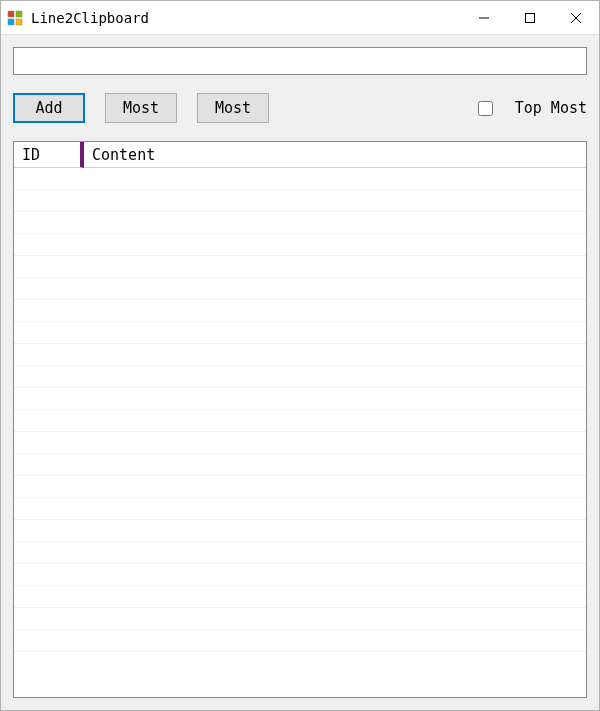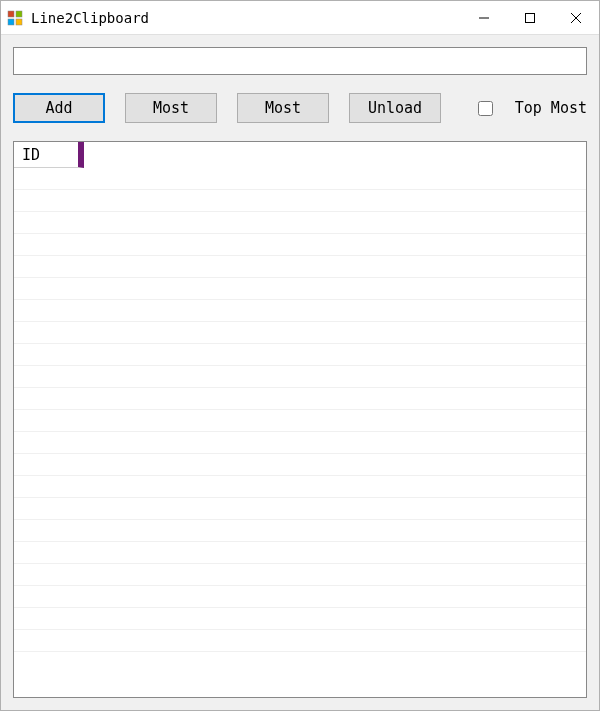--- a/index.html
+++ b/index.html
@@ -78,21 +78,21 @@
       font-family: inherit;
       font-size: 14px;
     }
     .button-row {
       display: flex;
       align-items: center;
       gap: 20px;
       margin-bottom: 18px;
     }
     .btn {
-      width: 92px;
+      width: 72px;
       height: 30px;
       background: #e1e1e1;
       border: 1px solid #adadad;
       font-family: inherit;
       font-size: 15px;
       cursor: pointer;
       color: #000;
     }
     .btn.focused {
       border: 2px solid #0078d7;
@@ -118,21 +118,21 @@
       overflow: hidden;
       display: flex;
       flex-direction: column;
     }
     .listview-header {
       display: flex;
       background: #fff;
       height: 26px;
     }
     .listview-header .col {
-      border-right: 6px solid #701a75;
+      border-right: 4px solid #701a75;
       border-bottom: 1px solid #d0d0d0;
       padding: 4px 8px;
       font-size: 15px;
       display: flex;
       align-items: center;
     }
     .listview-header .col.id {
       width: 70px;
       flex: 0 0 70px;
     }
@@ -189,30 +189,30 @@
 
   <div class="client-area">
     <div class="input-row">
       <input type="text" value="" style="">
     </div>
 
     <div class="button-row">
       <button class="btn focused">Add</button>
       <button class="btn">Most</button>
       <button class="btn">Most</button>
-      <button class="btn">Unload</button>
       <label class="checkbox-wrap">
         <input type="checkbox" style="">
         <span>Top Most</span>
       </label>
     </div>
 
     <div class="listview">
       <div class="listview-header">
         <div class="col id">ID</div>
+        <div class="col content">Content</div>
       </div>
       <div class="listview-body">
         <div class="listview-row"></div>
         <div class="listview-row"></div>
         <div class="listview-row"></div>
         <div class="listview-row"></div>
         <div class="listview-row"></div>
         <div class="listview-row"></div>
         <div class="listview-row"></div>
         <div class="listview-row"></div>

